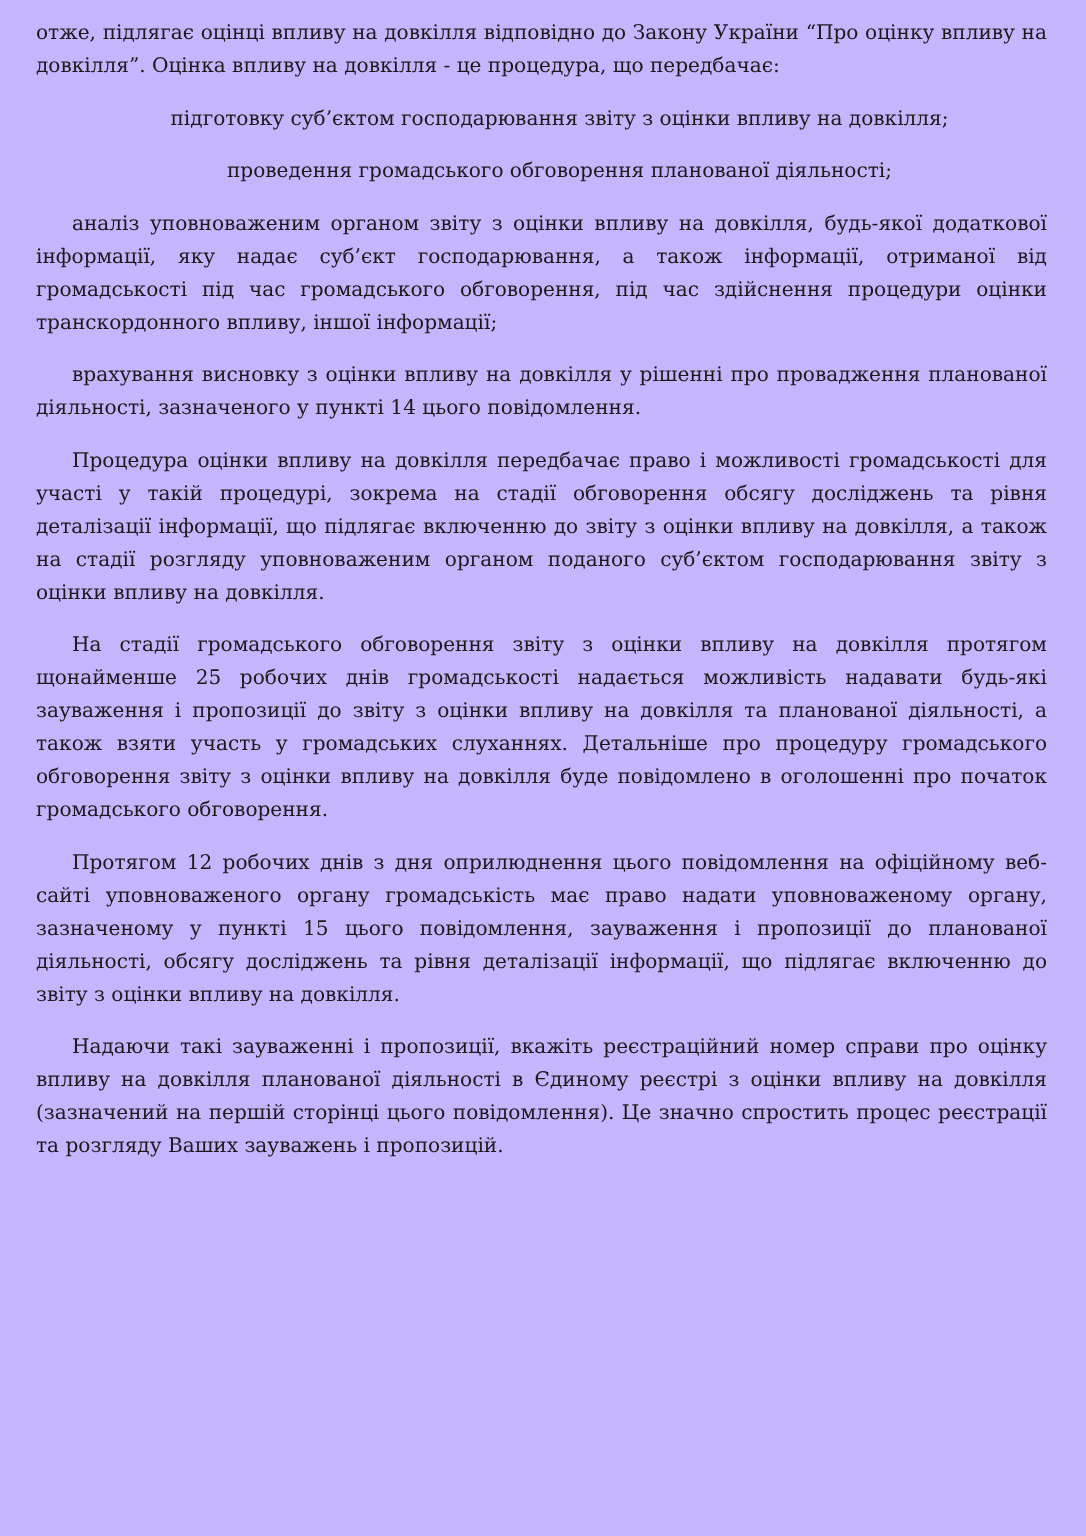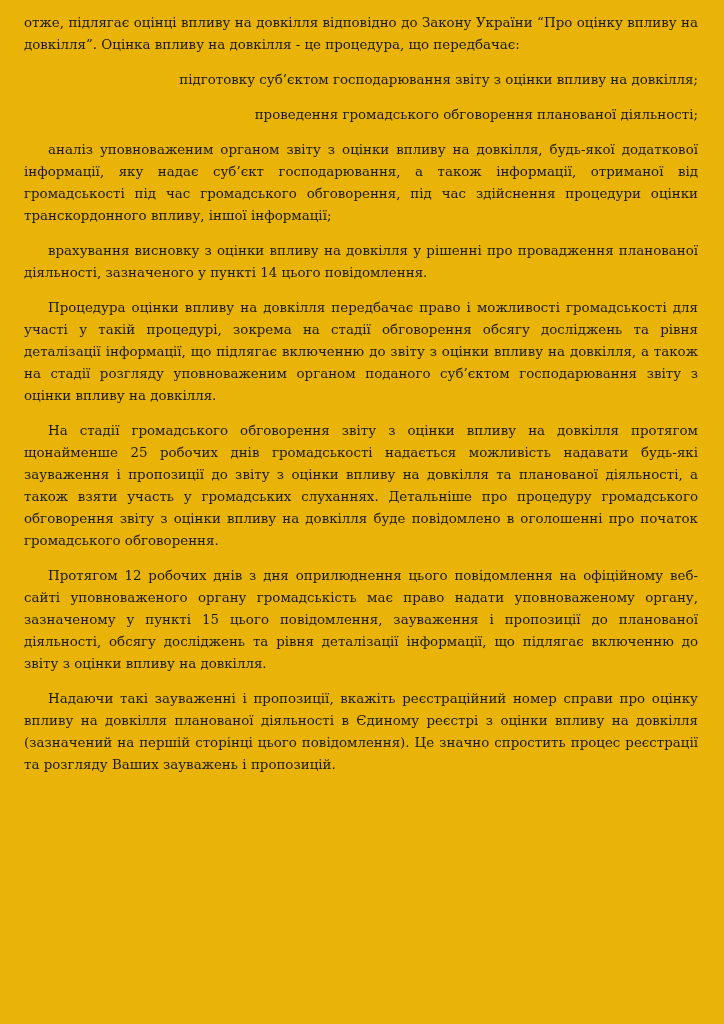--- a/index.html
+++ b/index.html
@@ -1,35 +1,35 @@
 <!DOCTYPE html>
 <html><head>
 <meta charset="utf-8">
 <style>
   html, body { margin: 0; padding: 0; background: #ffffff; }
   body { width: 724px; height: 1024px; overflow: hidden; }
   .page {
     position: relative;
     width: 724px;
     height: 1024px;
-    background: #eab308;
+    background: #c4b5fd;
     box-sizing: border-box;
     padding: 12px 26px 0 24px;
     font-family: "DejaVu Serif", "Liberation Serif", serif;
     font-size: 13.4px;
     line-height: 22px;
     color: #1a1a1a;
   }
   .para {
     margin: 0 0 13px 0;
     text-align: justify;
     text-indent: 24px;
   }
   .para.first { text-indent: 0; }
-  .para.short { text-align: right; }
+  .para.short { text-align: center; }
 </style>
 </head>
 <body>
 
 <div class="page">
   <p class="para first">отже, підлягає оцінці впливу на довкілля відповідно до Закону України “Про оцінку впливу на довкілля”. Оцінка впливу на довкілля - це процедура, що передбачає:</p>
   <p class="para short">підготовку суб’єктом господарювання звіту з оцінки впливу на довкілля;</p>
   <p class="para short">проведення громадського обговорення планованої діяльності;</p>
   <p class="para">аналіз уповноваженим органом звіту з оцінки впливу на довкілля, будь-якої додаткової інформації, яку надає суб’єкт господарювання, а також інформації, отриманої від громадськості під час громадського обговорення, під час здійснення процедури оцінки транскордонного впливу, іншої інформації;</p>
   <p class="para">врахування висновку з оцінки впливу на довкілля у рішенні про провадження планованої діяльності, зазначеного у пункті 14 цього повідомлення.</p>

